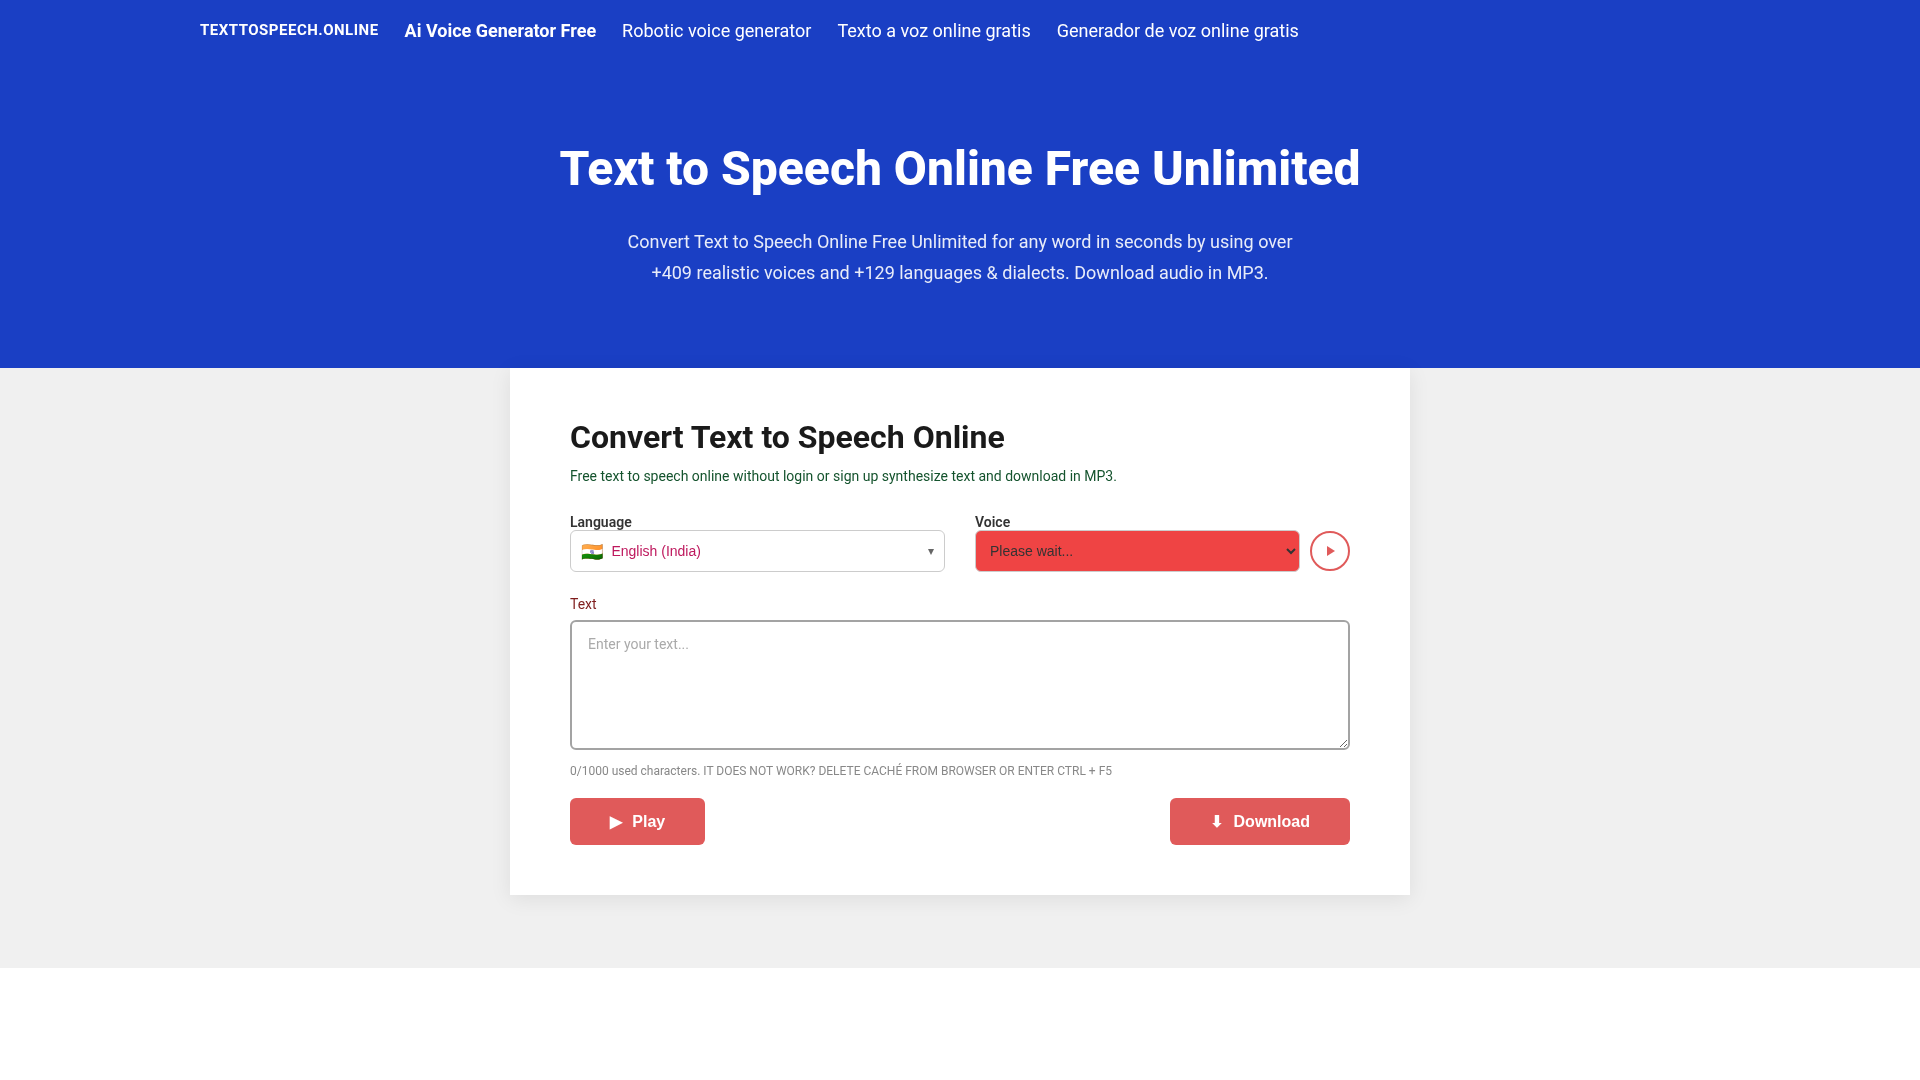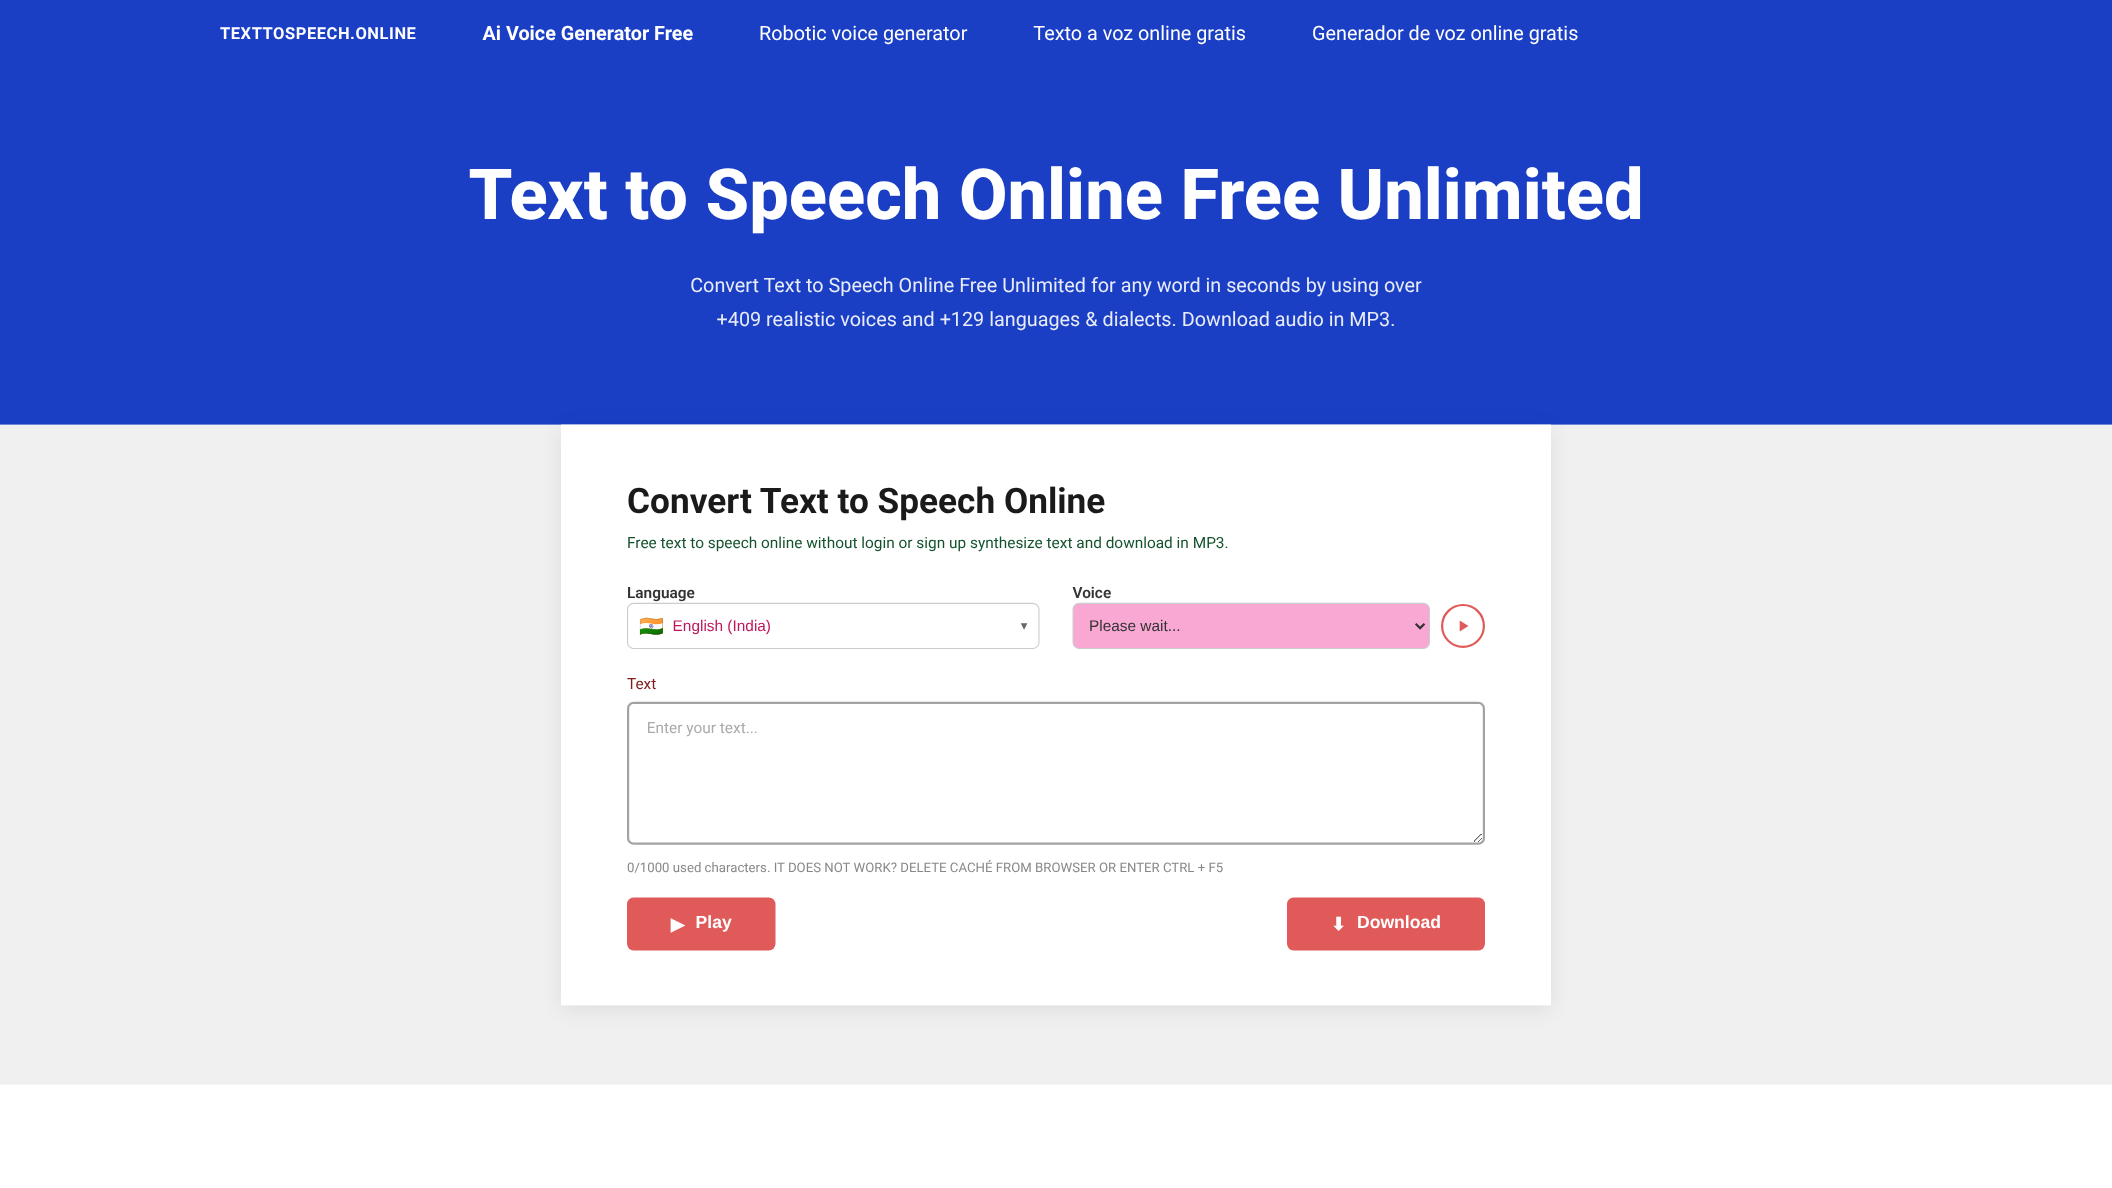--- a/index.html
+++ b/index.html
@@ -15,21 +15,21 @@
       min-height: 1080px;
     }
 
     
     nav {
       background: #1a3fc4;
       padding: 0 200px;
       display: flex;
       align-items: center;
       height: 60px;
-      gap: 60px;
+      gap: 26px;
     }
 
     .nav-brand {
       color: #ffffff;
       font-weight: 700;
       font-size: 15px;
       letter-spacing: 0.5px;
       text-decoration: none;
       white-space: nowrap;
     }
@@ -47,21 +47,21 @@
 
     
     .hero {
       background: #1a3fc4;
       padding: 80px 200px 180px;
       text-align: center;
     }
 
     .hero-title {
       color: #ffffff;
-      font-size: 64px;
+      font-size: 48px;
       font-weight: 800;
       margin-bottom: 30px;
     }
 
     .hero-subtitle {
       color: rgba(255,255,255,0.9);
       font-size: 18px;
       line-height: 1.7;
       max-width: 700px;
       margin: 0 auto;
@@ -159,21 +159,21 @@
 
     .voice-select-wrapper {
       display: flex;
       align-items: center;
       gap: 10px;
     }
 
     .voice-select {
       border: 1px solid #cccccc;
       border-radius: 6px;
-      background: #f9a8d4;
+      background: #ef4444;
       padding: 0 10px;
       height: 42px;
       font-size: 14px;
       color: #333;
       cursor: pointer;
       flex: 1;
       width: 300px;
     }
 
     .play-icon-btn {

